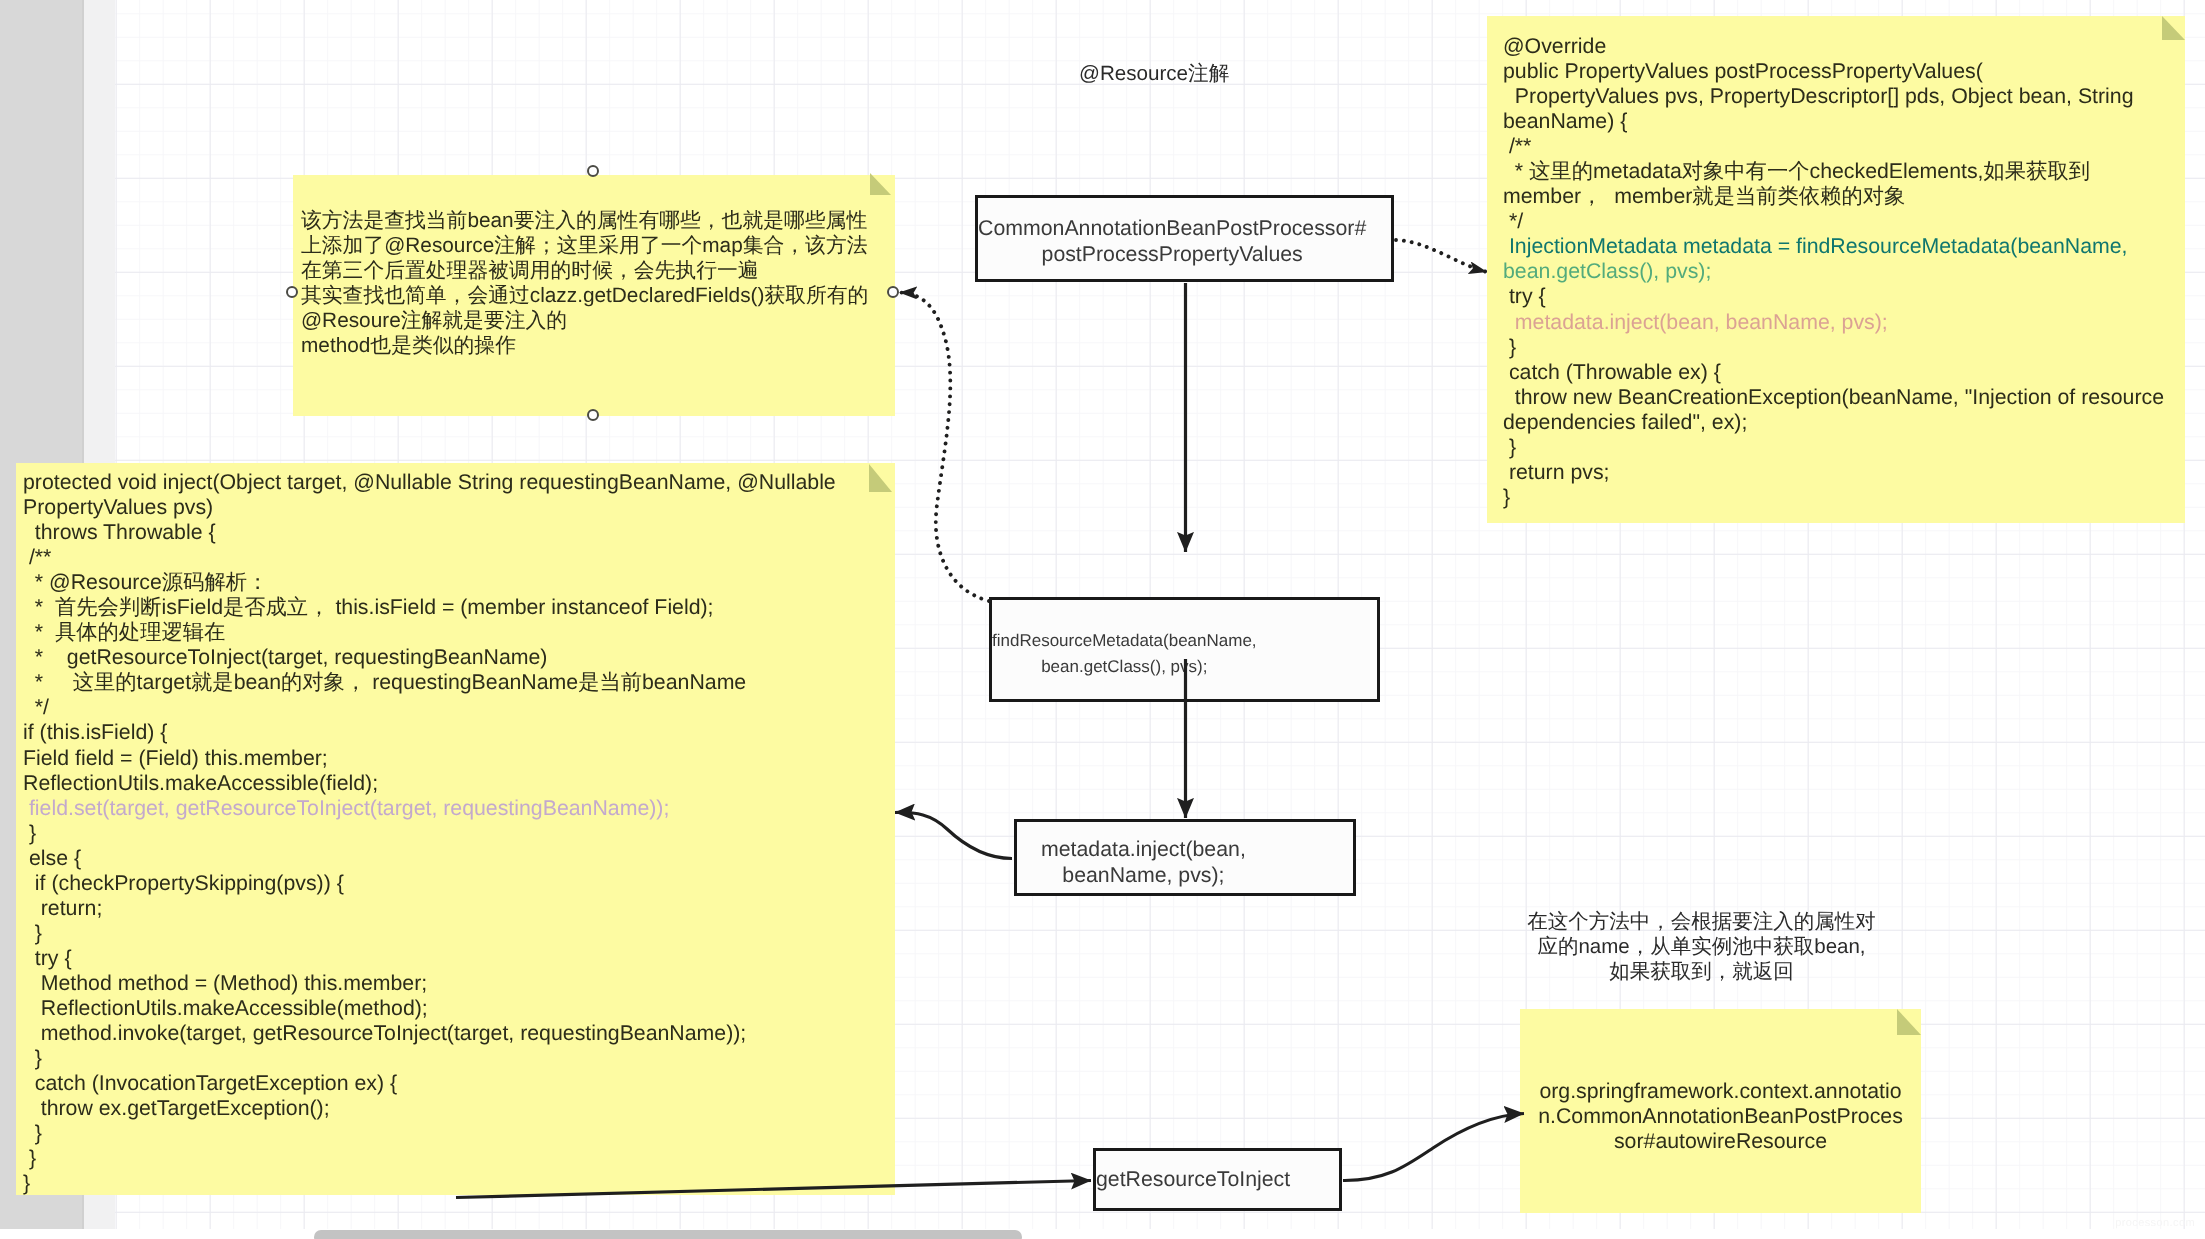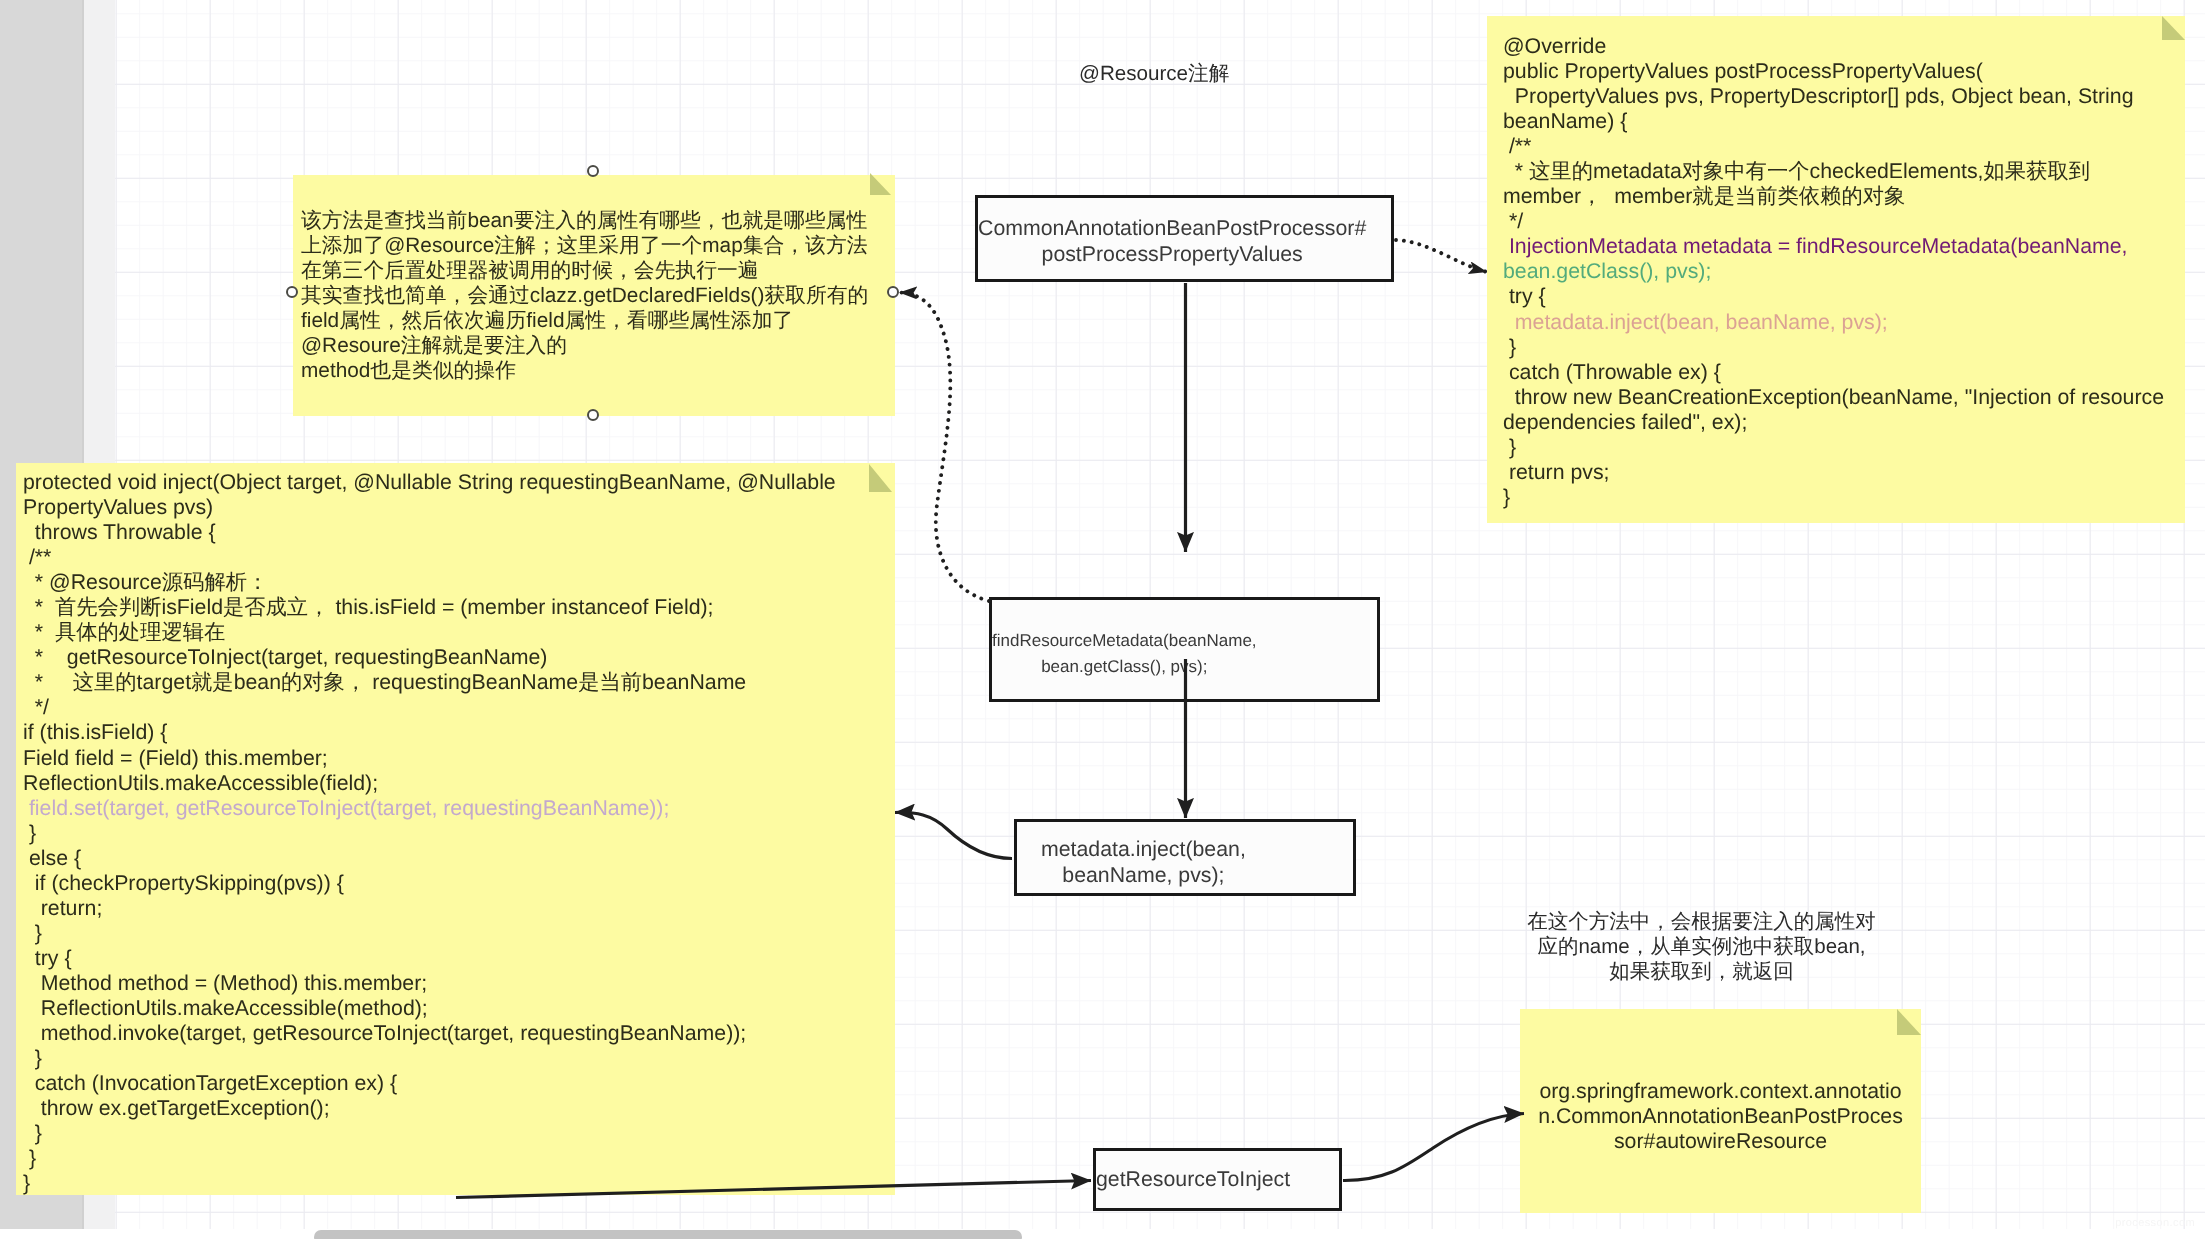--- a/index.html
+++ b/index.html
@@ -45,21 +45,20 @@
   <div class="gutter"></div>
   <div class="gutter-edge"></div>
   <div class="canvas"></div>
 
   <div class="note" style="left:293px;top:175px;width:602px;height:241px;font-size:20.8px;line-height:24.95px;padding:34px 0 11px 8px;">
     <div>
         <div class="ln">该方法是查找当前bean要注入的属性有哪些，也就是哪些属性</div>
         <div class="ln">上添加了@Resource注解；这里采用了一个map集合，该方法</div>
         <div class="ln">在第三个后置处理器被调用的时候，会先执行一遍</div>
         <div class="ln">其实查找也简单，会通过clazz.getDeclaredFields()获取所有的</div>
-        <div class="ln">field属性，然后依次遍历field属性，看哪些属性添加了</div>
         <div class="ln">@Resoure注解就是要注入的</div>
         <div class="ln">method也是类似的操作</div>
       </div>
     <div class="fold" style="right:4px;top:-2px;width:21px;height:22px;"></div>
   </div>
 
   <div class="note" style="left:16px;top:463px;width:879px;height:732px;font-size:21.3px;line-height:25.05px;padding:7px 0 0 7px;">
     <div>
         <div class="ln">protected void inject(Object target, @Nullable String requestingBeanName, @Nullable</div>
         <div class="ln">PropertyValues pvs)</div>
@@ -97,21 +96,21 @@
   <div class="note" style="left:1487px;top:16px;width:698px;height:507px;font-size:21.3px;line-height:25.05px;padding:18px 16px 0 16px;">
     <div>
         <div class="ln">@Override</div>
         <div class="ln">public PropertyValues postProcessPropertyValues(</div>
         <div class="ln">  PropertyValues pvs, PropertyDescriptor[] pds, Object bean, String</div>
         <div class="ln">beanName) {</div>
         <div class="ln"> /**</div>
         <div class="ln">  * 这里的metadata对象中有一个checkedElements,如果获取到</div>
         <div class="ln">member，  member就是当前类依赖的对象</div>
         <div class="ln"> */</div>
-        <div class="ln" style="color: #701a75;"> InjectionMetadata metadata = findResourceMetadata(beanName,</div>
+        <div class="ln" style="color: #0f766e;"> InjectionMetadata metadata = findResourceMetadata(beanName,</div>
         <div class="ln" style="color: rgb(83, 171, 124);">bean.getClass(), pvs);</div>
         <div class="ln"> try {</div>
         <div class="ln" style="color: rgb(219, 162, 148);">  metadata.inject(bean, beanName, pvs);</div>
         <div class="ln"> }</div>
         <div class="ln"> catch (Throwable ex) {</div>
         <div class="ln">  throw new BeanCreationException(beanName, "Injection of resource</div>
         <div class="ln">dependencies failed", ex);</div>
         <div class="ln"> }</div>
         <div class="ln"> return pvs;</div>
         <div class="ln">}</div>

